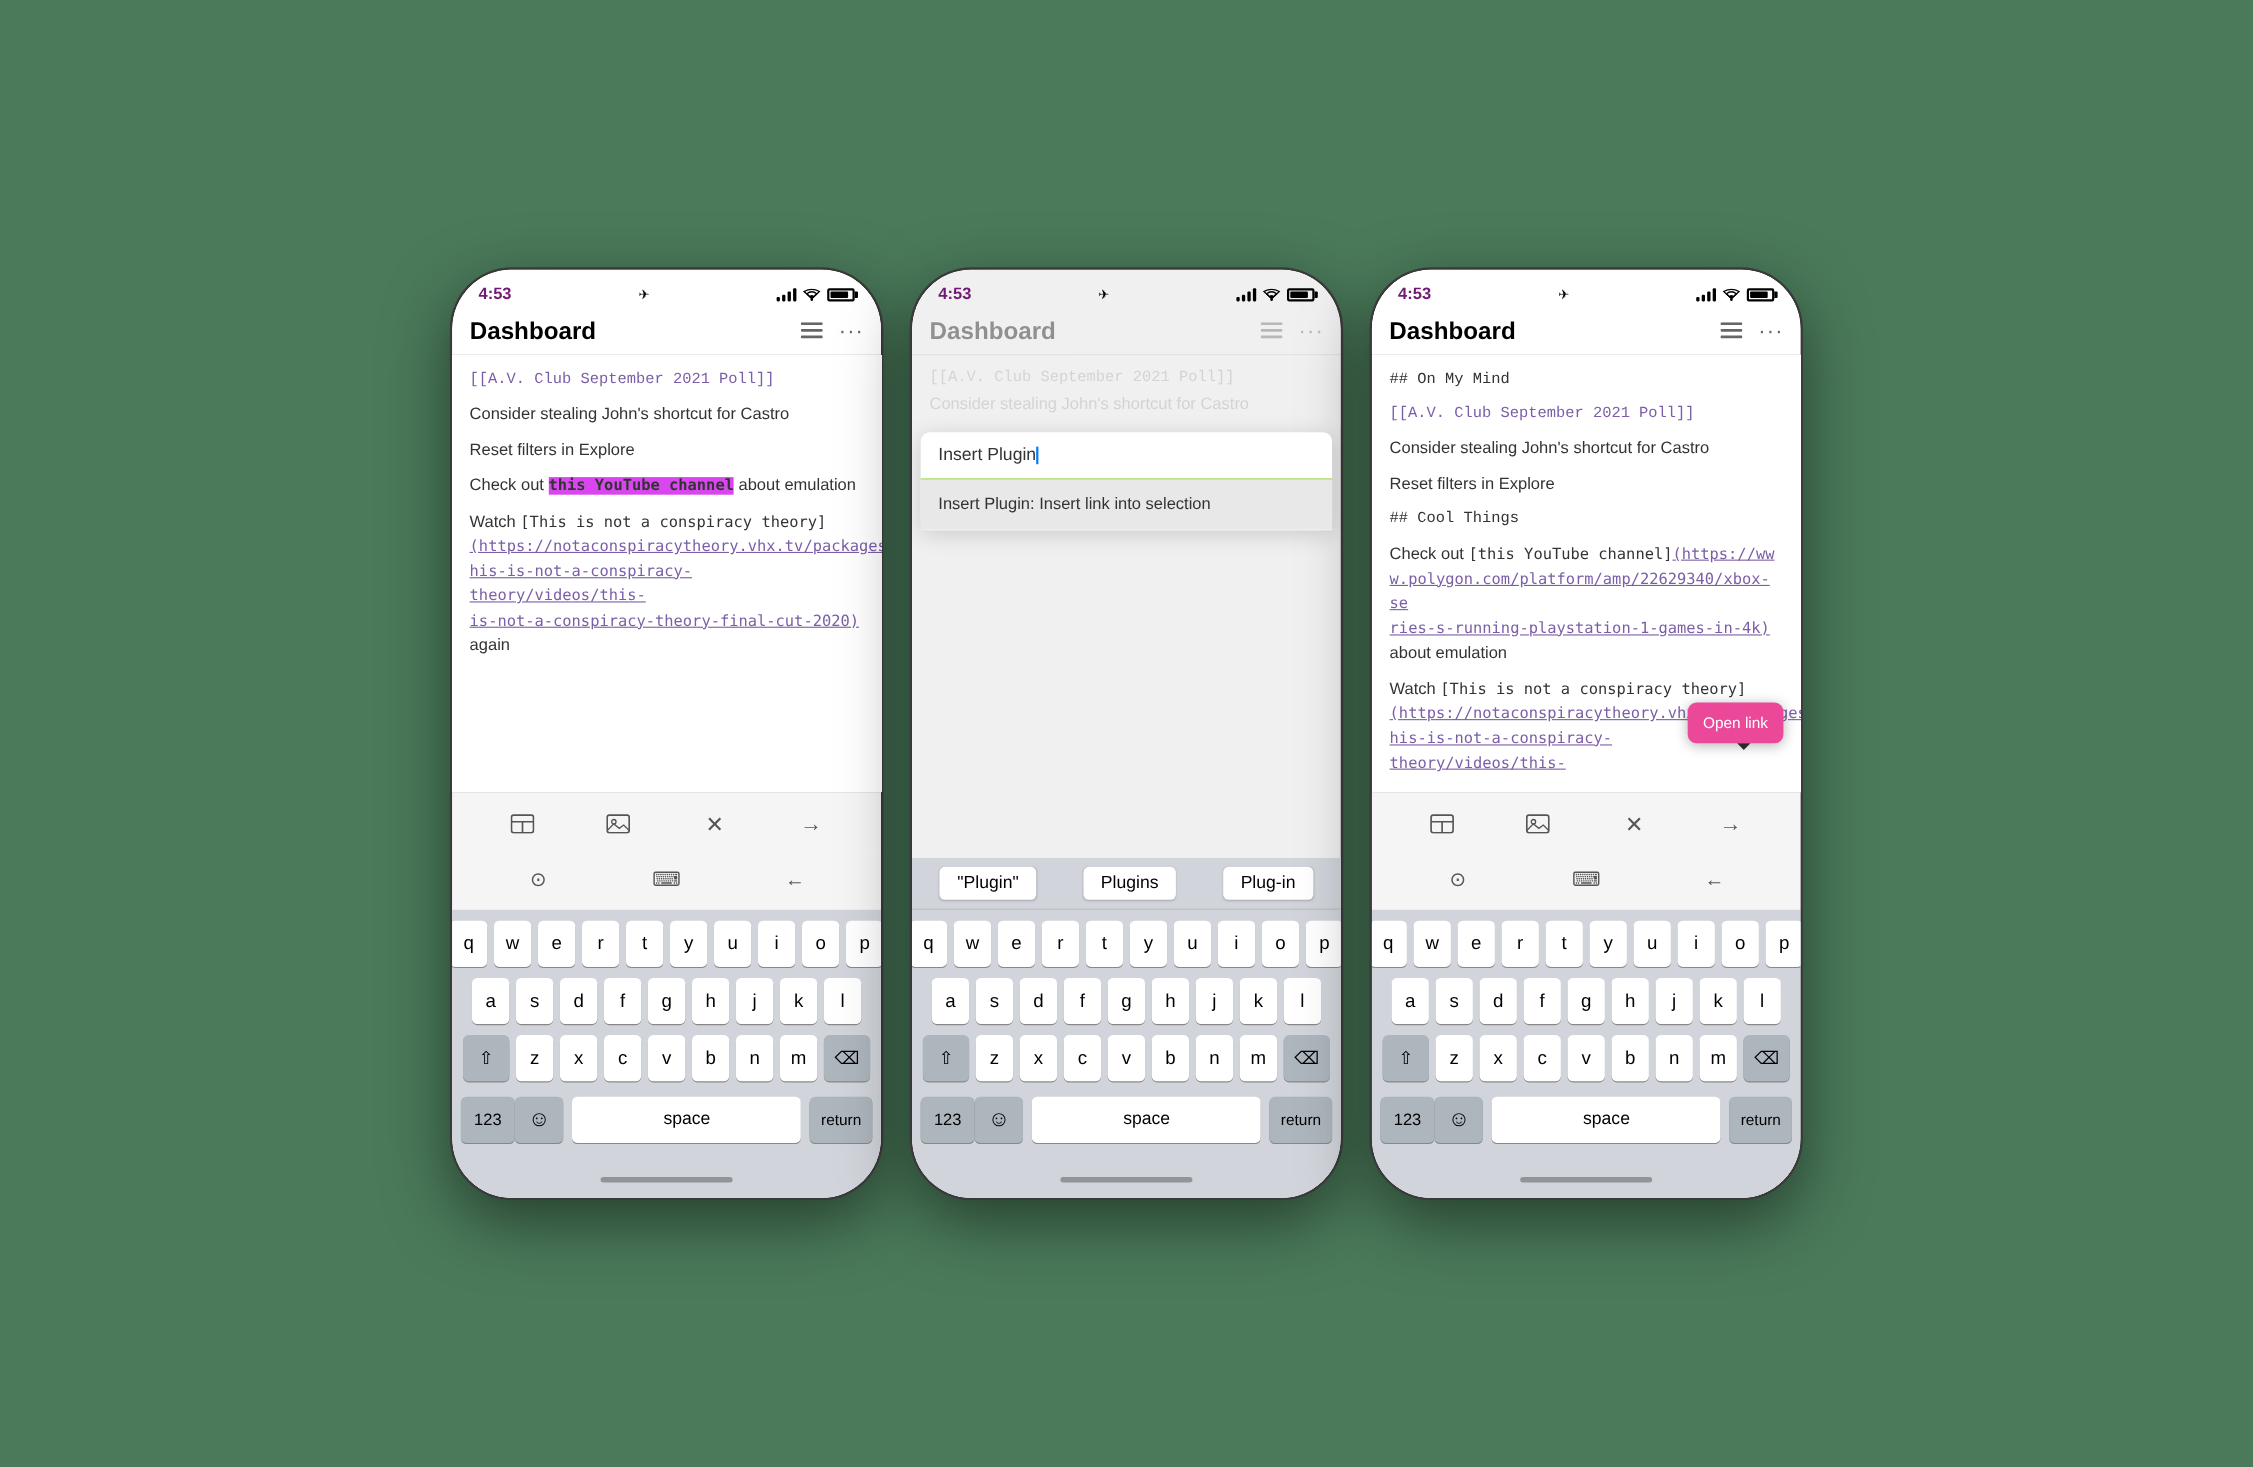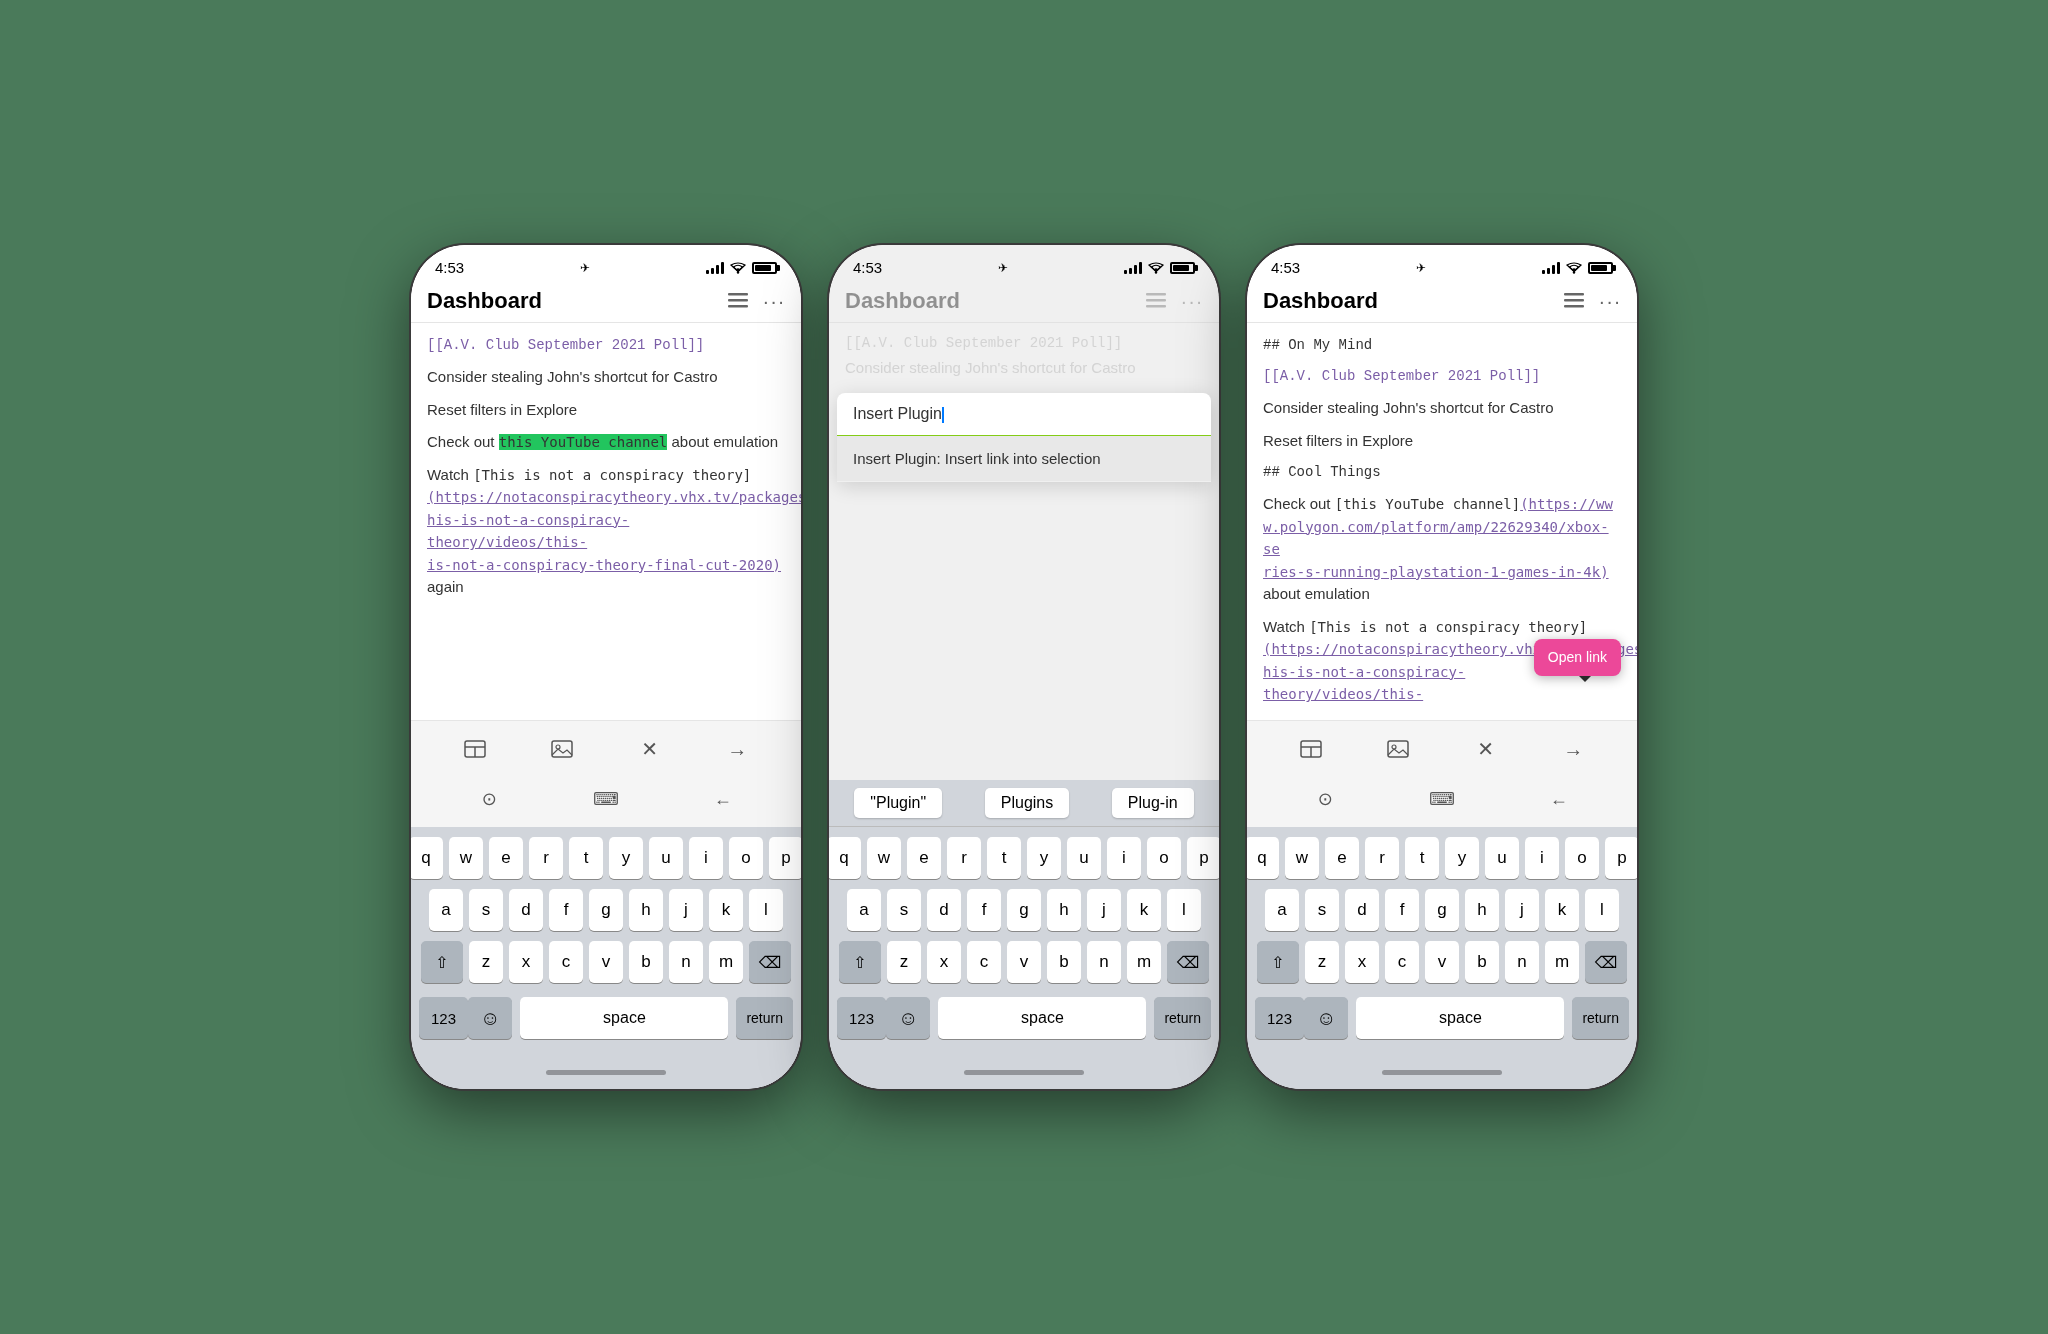--- a/index.html
+++ b/index.html
@@ -47,22 +47,22 @@
       background: #fff;
       display: flex;
       justify-content: space-between;
       align-items: center;
       padding: 14px 24px 4px;
       flex-shrink: 0;
     }
 
     .status-bar .time {
       font-size: 15px;
-      font-weight: 400;
-      color: #000000;
+      font-weight: 700;
+      color: #701a75;
     }
 
     .status-icons {
       display: flex;
       align-items: center;
       gap: 6px;
     }
 
     .signal-bars {
       display: flex;
@@ -172,21 +172,22 @@
     }
 
     .heading {
       font-family: 'Menlo', 'Courier New', monospace;
       font-size: 14px;
       color: #333;
       margin-bottom: 8px;
     }
 
     .selected-text {
-      background: #22c55e;
+      background: #d946ef;
+      font-weight: bold;
     }
 
     
     .text-toolbar {
       background: #2a2a2a;
       border-radius: 8px;
       display: flex;
       align-items: center;
       padding: 6px 4px;
       gap: 2px;

